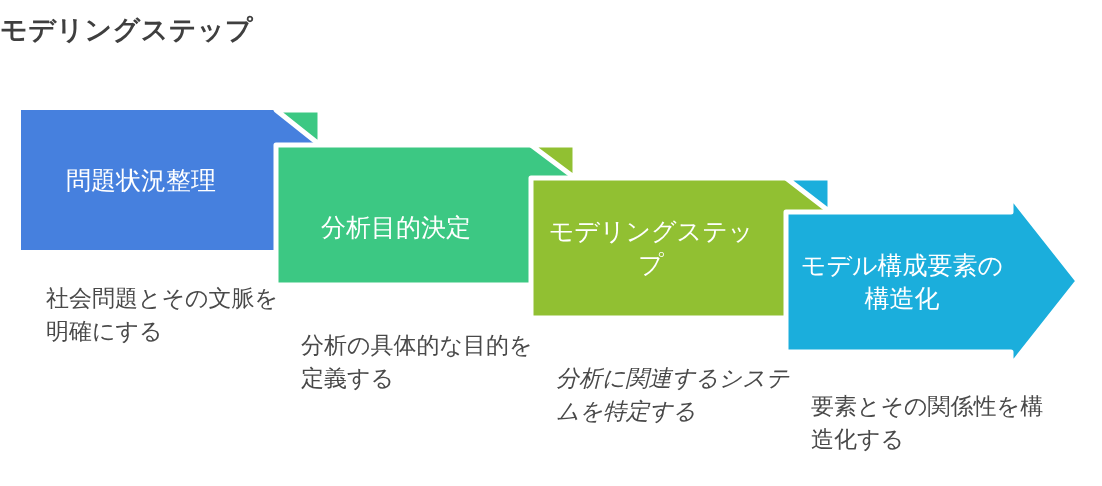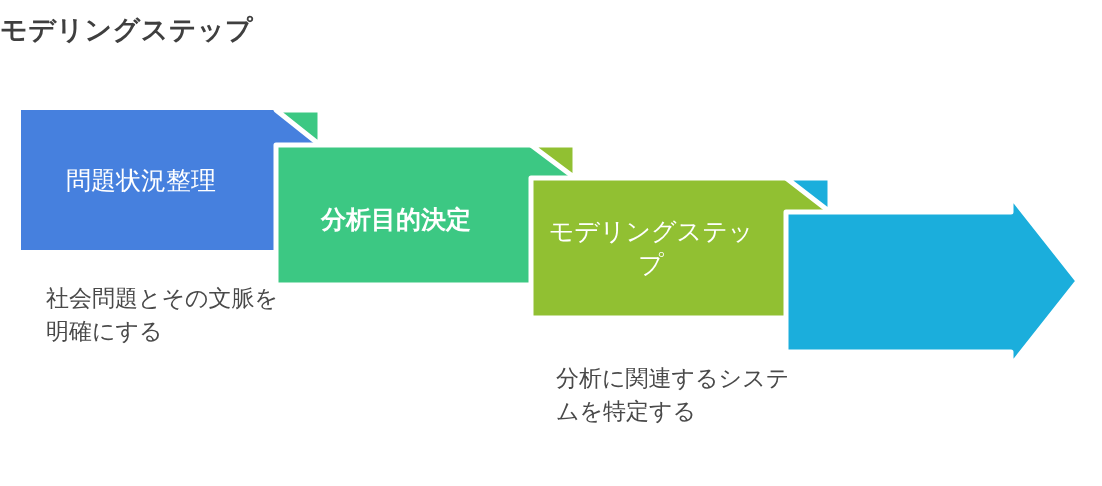--- a/index.html
+++ b/index.html
@@ -71,27 +71,27 @@
     color: #494949;
     font-size: 23px;
     line-height: 1.42;
     text-align: left;
     box-sizing: border-box;
     margin-left: 13px;
   }
 
   
   .label-1 { left: 21px;  top: 110px; width: 240px; height: 140px; }
-  .label-2 { left: 276px; top: 149px; width: 240px; height: 140px; font-weight: bold; }
+  .label-2 { left: 276px; top: 157px; width: 240px; height: 140px; }
   .label-3 { left: 531px; top: 178px; width: 240px; height: 140px; }
   .label-4 { left: 786px; top: 212px; width: 232px; height: 140px; }
 
   .caption-1 { left: 33px;  top: 282px; width: 236px; }
   .caption-2 { left: 288px; top: 329px; width: 236px; }
-  .caption-3 { left: 543px; top: 362px; width: 236px; }
+  .caption-3 { left: 543px; top: 362px; width: 236px; font-style: italic; }
   .caption-4 { left: 798px; top: 390px; width: 240px; }
 </style>
 </head>
 <body>
 
 <div id="diagram-root">
 
   <div id="page-title">モデリングステップ</div>
 
   <svg id="steps-svg" viewBox="0 0 1102 486">
@@ -121,17 +121,20 @@
                L 1078 281
                L 1011 366
                L 1011 352
                L 786 352 Z" fill="#1baedc" stroke="#ffffff" stroke-width="5" stroke-linejoin="round"></path>
     </g>
   </svg>
 
   <div class="step-label label-1">問題状況整理</div>
   <div class="step-label label-2">分析目的決定</div>
   <div class="step-label label-3">モデリングステップ</div>
+  <div class="step-label label-4">モデル構成要素の構造化</div>
 
   <div class="step-caption caption-1">社会問題とその文脈を明確にする</div>
+  <div class="step-caption caption-2">分析の具体的な目的を定義する</div>
   <div class="step-caption caption-3">分析に関連するシステムを特定する</div>
+  <div class="step-caption caption-4">要素とその関係性を構造化する</div>
 
 </div>
 
 </body></html>

